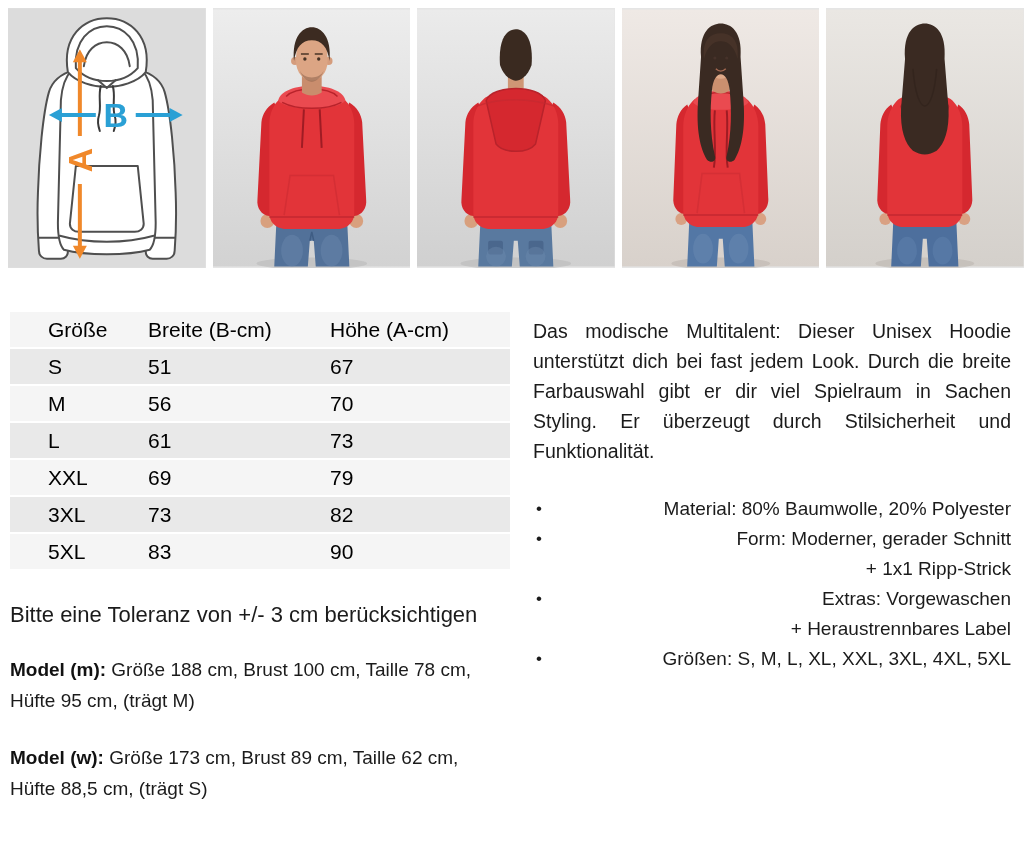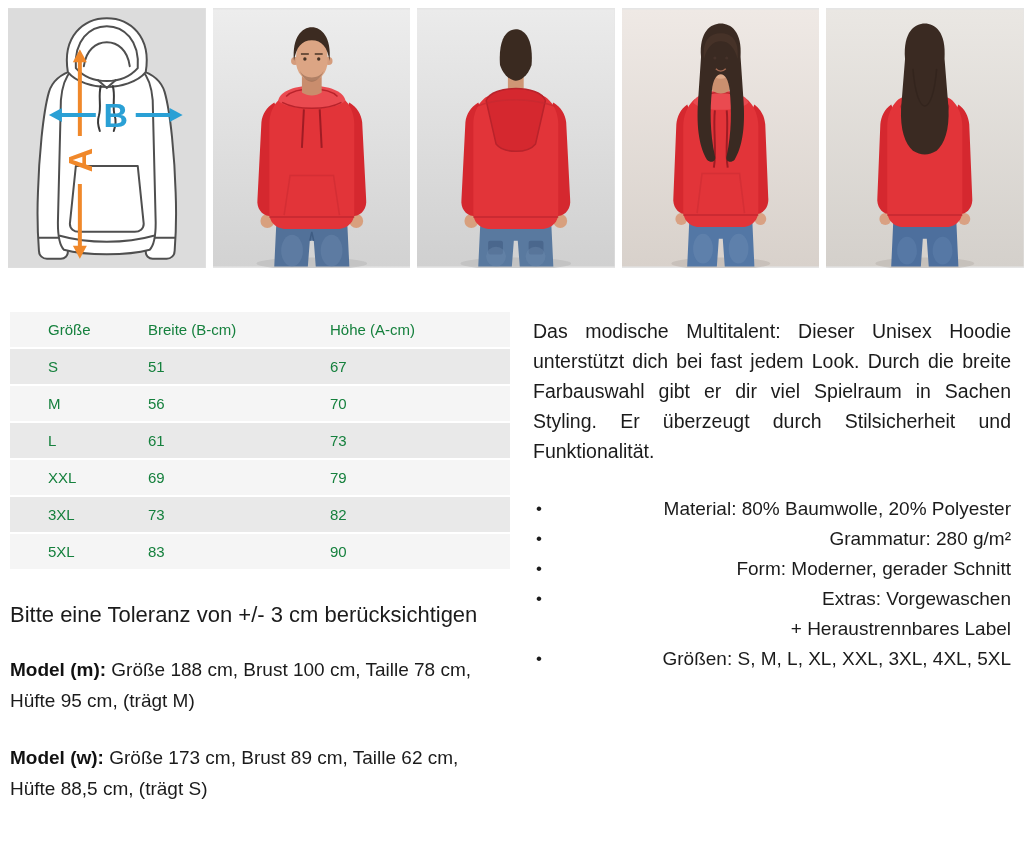--- a/index.html
+++ b/index.html
@@ -20,22 +20,22 @@
   
   .content { display: flex; margin-top: 42px; padding: 0 12px 0 10px; }
   .left-col  { width: 500px; flex: none; }
   .right-col { flex: 1; margin-left: 23px; padding-top: 6px; }
 
   
   table.size-table {
     width: 500px;
     border-collapse: separate;
     border-spacing: 0 2px;
-    font-size: 15px;
-    color: #15803d;
+    font-size: 21px;
+    color: #000000;
   }
   table.size-table th, table.size-table td {
     font-weight: 400; text-align: left; padding: 0;
     height: 35px; vertical-align: middle;
   }
   table.size-table th:nth-child(1), table.size-table td:nth-child(1) { padding-left: 38px; width: 138px; }
   table.size-table th:nth-child(2), table.size-table td:nth-child(2) { width: 182px; }
   table.size-table thead tr { background: #f5f5f5; }
   table.size-table tbody tr:nth-child(odd)  { background: #e9e9e9; }
   table.size-table tbody tr:nth-child(even) { background: #f5f5f5; }
@@ -296,24 +296,22 @@
   </div>
 
   <div class="right-col">
     <p class="desc">Das modische Multitalent: Dieser Unisex Hoodie unterstützt dich bei fast jedem Look. Durch die breite Farbauswahl gibt er dir viel Spielraum in Sachen Styling. Er überzeugt durch Stilsicherheit und Funktionalität.</p>
 
     <ul class="features">
       <li>
         <span>Material: 80% Baumwolle, 20% Polyester</span>
       </li>
       <li>
-        <span>Grammatur: 280 g/m²</span>
-      </li>
-      <li>
         <span>Form: Moderner, gerader Schnitt</span>
+        <div class="cont">+ 1x1 Ripp-Strick</div>
       </li>
       <li>
         <span>Extras: Vorgewaschen</span>
         <div class="cont">+ Heraustrennbares Label</div>
       </li>
       <li>
         <span>Größen:  S, M, L, XL, XXL, 3XL, 4XL, 5XL</span>
       </li>
     </ul>
   </div>

